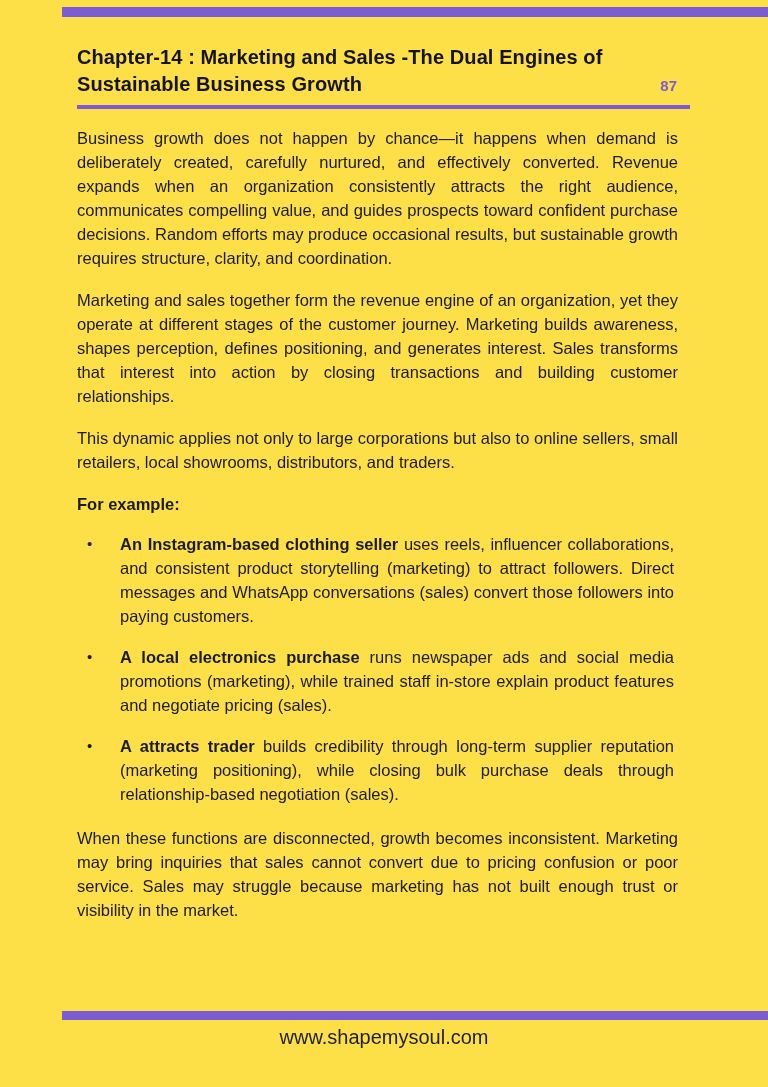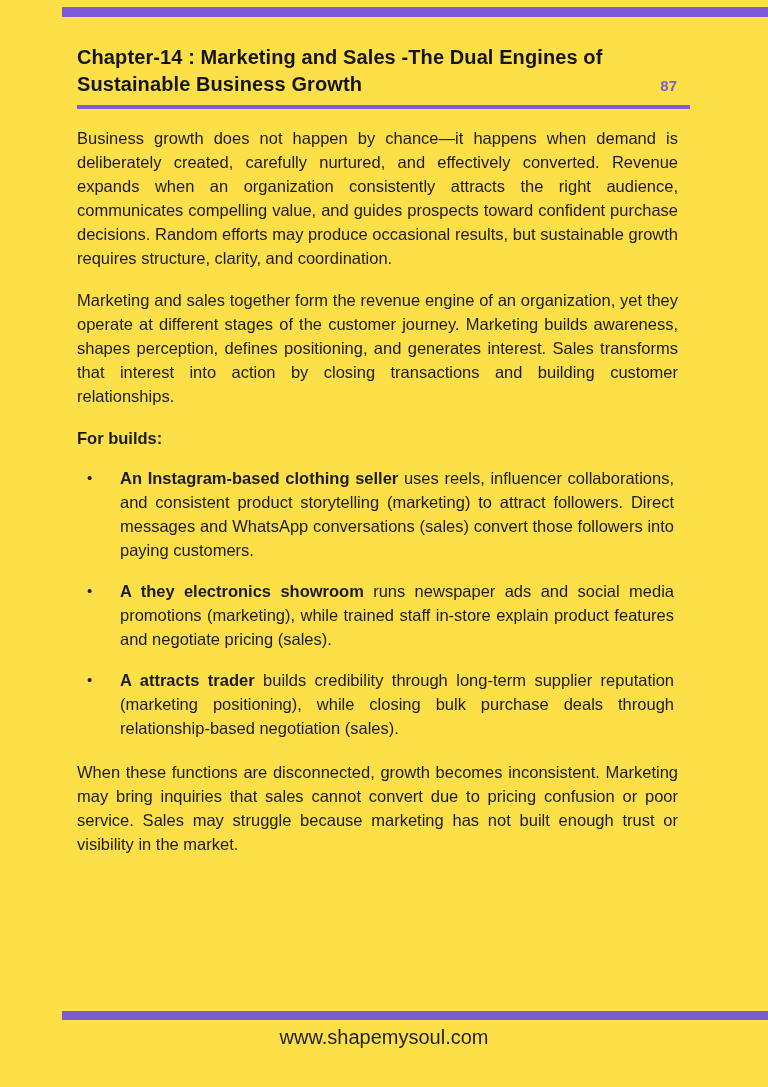--- a/index.html
+++ b/index.html
@@ -116,31 +116,32 @@
   </header>
 
   <div class="title-rule"></div>
 
   <main class="content">
 
     <p>Business growth does not happen by chance—it happens when demand is deliberately created, carefully nurtured, and effectively converted. Revenue expands when an organization consistently attracts the right audience, communicates compelling value, and guides prospects toward confident purchase decisions. Random efforts may produce occasional results, but sustainable growth requires structure, clarity, and coordination.</p>
 
     <p>Marketing and sales together form the revenue engine of an organization, yet they operate at different stages of the customer journey. Marketing builds awareness, shapes perception, defines positioning, and generates interest. Sales transforms that interest into action by closing transactions and building customer relationships.</p>
 
+    <p>This dynamic applies not only to large corporations but also to online sellers, small retailers, local showrooms, distributors, and traders.</p>
 
-    <p class="examples-heading">For builds:</p>
+    <p class="examples-heading">For example:</p>
 
     <div class="bullet">
       <span class="dot">•</span>
       <p><strong>An Instagram-based clothing seller</strong><span> uses reels, influencer collaborations, and consistent product storytelling (marketing) to attract followers. Direct messages and WhatsApp conversations (sales) convert those followers into paying customers.</span></p>
     </div>
 
     <div class="bullet">
       <span class="dot">•</span>
-      <p><strong>A they electronics showroom</strong><span> runs newspaper ads and social media promotions (marketing), while trained staff in-store explain product features and negotiate pricing (sales).</span></p>
+      <p><strong>A local electronics purchase</strong><span> runs newspaper ads and social media promotions (marketing), while trained staff in-store explain product features and negotiate pricing (sales).</span></p>
     </div>
 
     <div class="bullet">
       <span class="dot">•</span>
       <p><strong>A attracts trader</strong><span> builds credibility through long-term supplier reputation (marketing positioning), while closing bulk purchase deals through relationship-based negotiation (sales).</span></p>
     </div>
 
     <p class="after-bullets">When these functions are disconnected, growth becomes inconsistent. Marketing may bring inquiries that sales cannot convert due to pricing confusion or poor service. Sales may struggle because marketing has not built enough trust or visibility in the market.</p>
 
 

